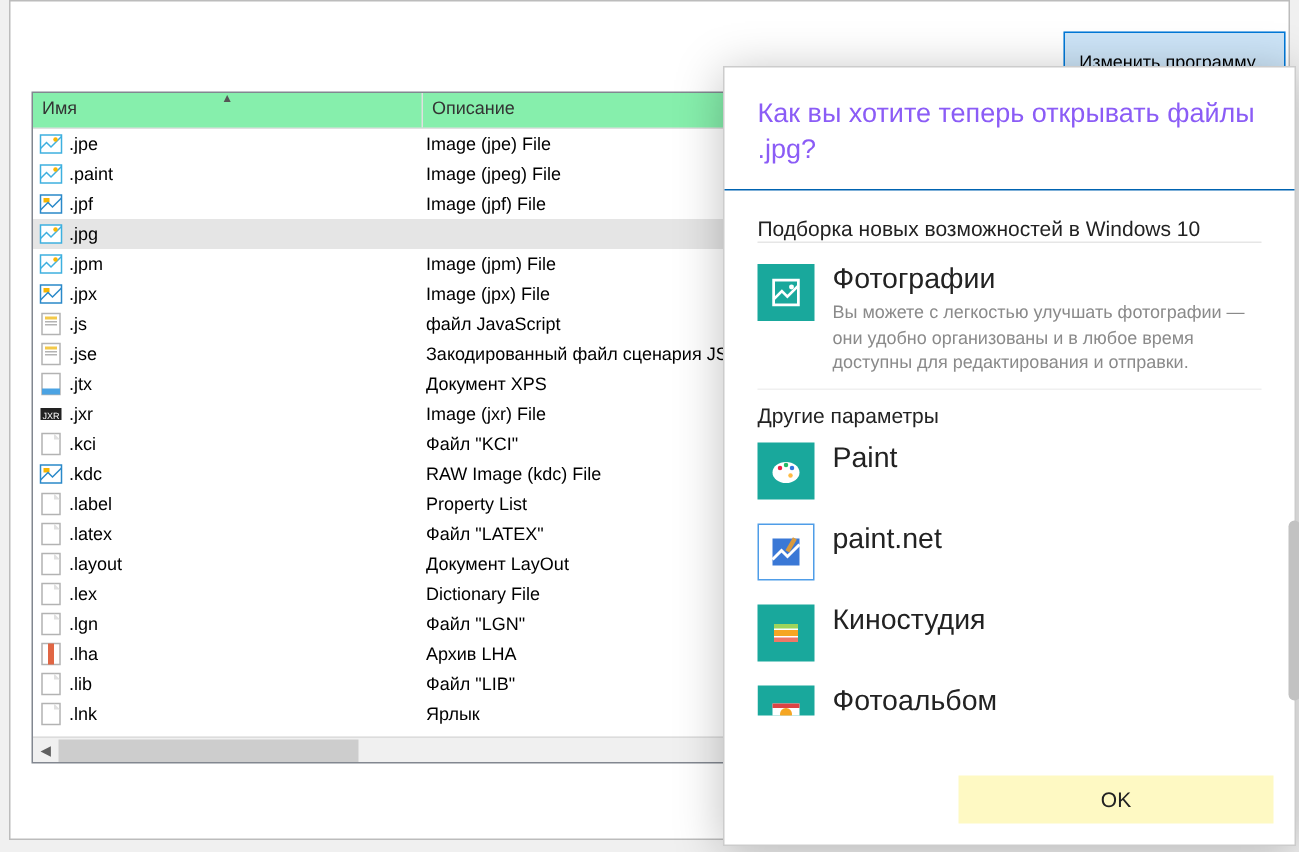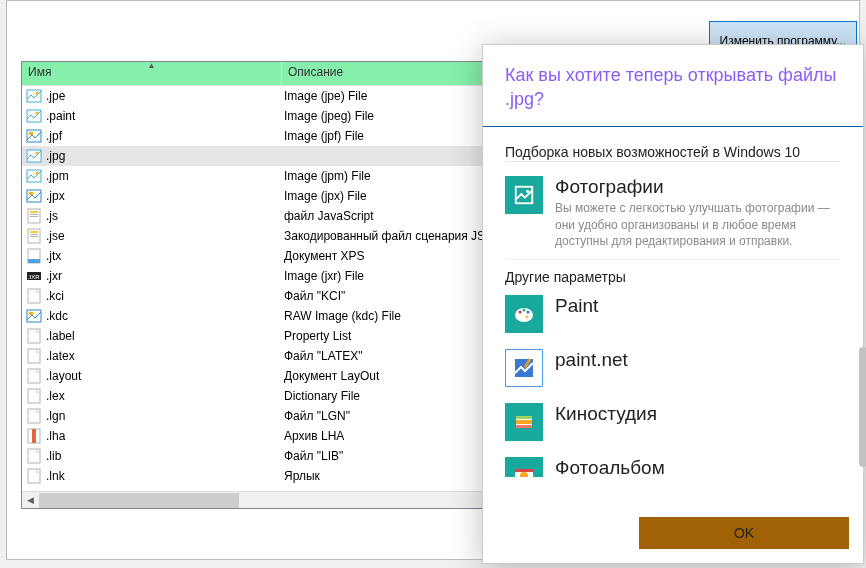--- a/index.html
+++ b/index.html
@@ -175,21 +175,21 @@
   }
   .vscroll .vthumb {
     width: 8px;
     height: 120px;
     background: #c2c2c2;
     border-radius: 4px;
   }
   .ok-btn {
     width: 210px;
     height: 32px;
-    background: #a16207;
+    background: #fef9c3;
     border: none;
     font-size: 14px;
     color: #222;
     cursor: pointer;
   }
 
   
   .bg-teal { background:#19a89c; color:#fff; }
   .bg-blue-outline { border:1px solid #4f9de8; background:#fff; }
 </style>

